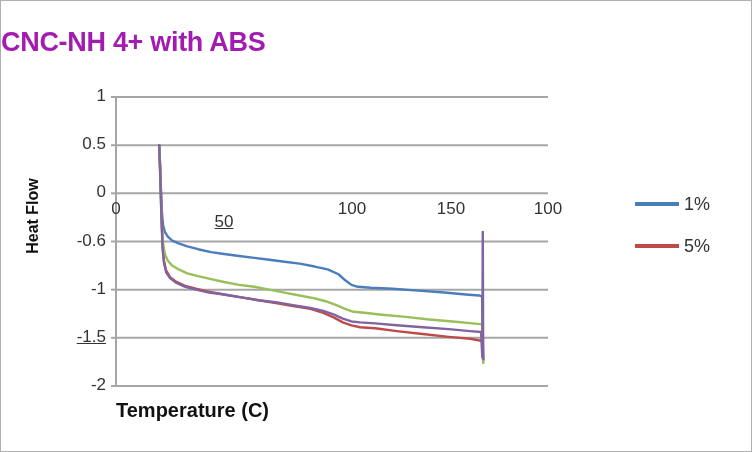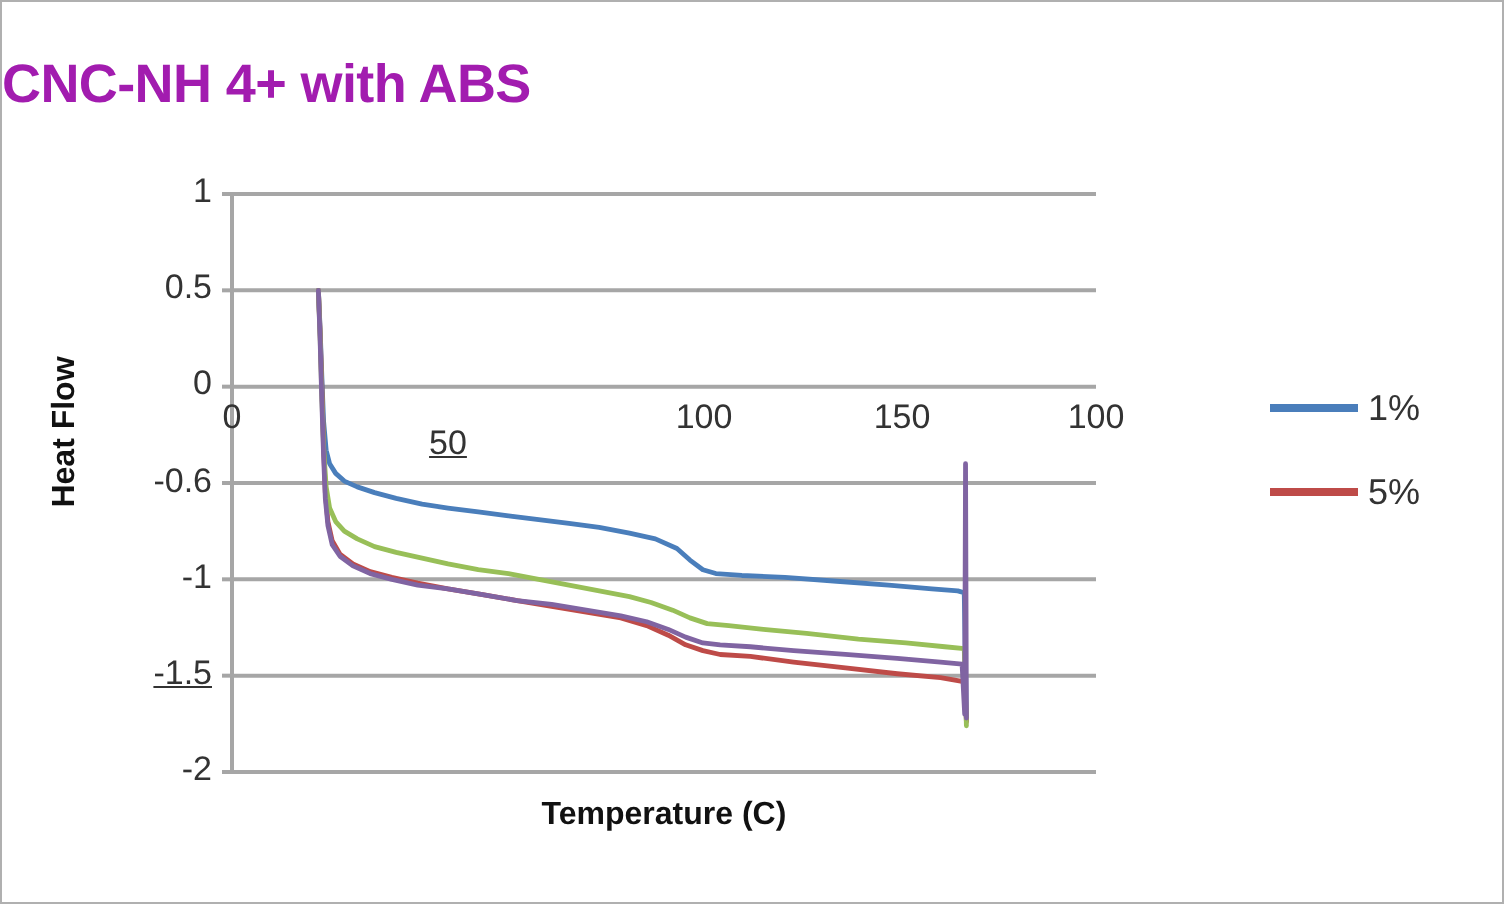--- a/index.html
+++ b/index.html
@@ -56,22 +56,22 @@
     font-size: 16px;
     font-weight: bold;
     color: #111111;
     transform: rotate(-90deg);
   }
   #x-axis-title {
     position: absolute;
     left: 115px;
     top: 398px;
     width: 432px;
-    text-align: center;
-    font-size: 16px;
+    text-align: left;
+    font-size: 20px;
     font-weight: bold;
     color: #111111;
   }
   #legend {
     position: absolute;
     left: 634px;
     top: 182px;
   }
   .legend-item {
     display: flex;

